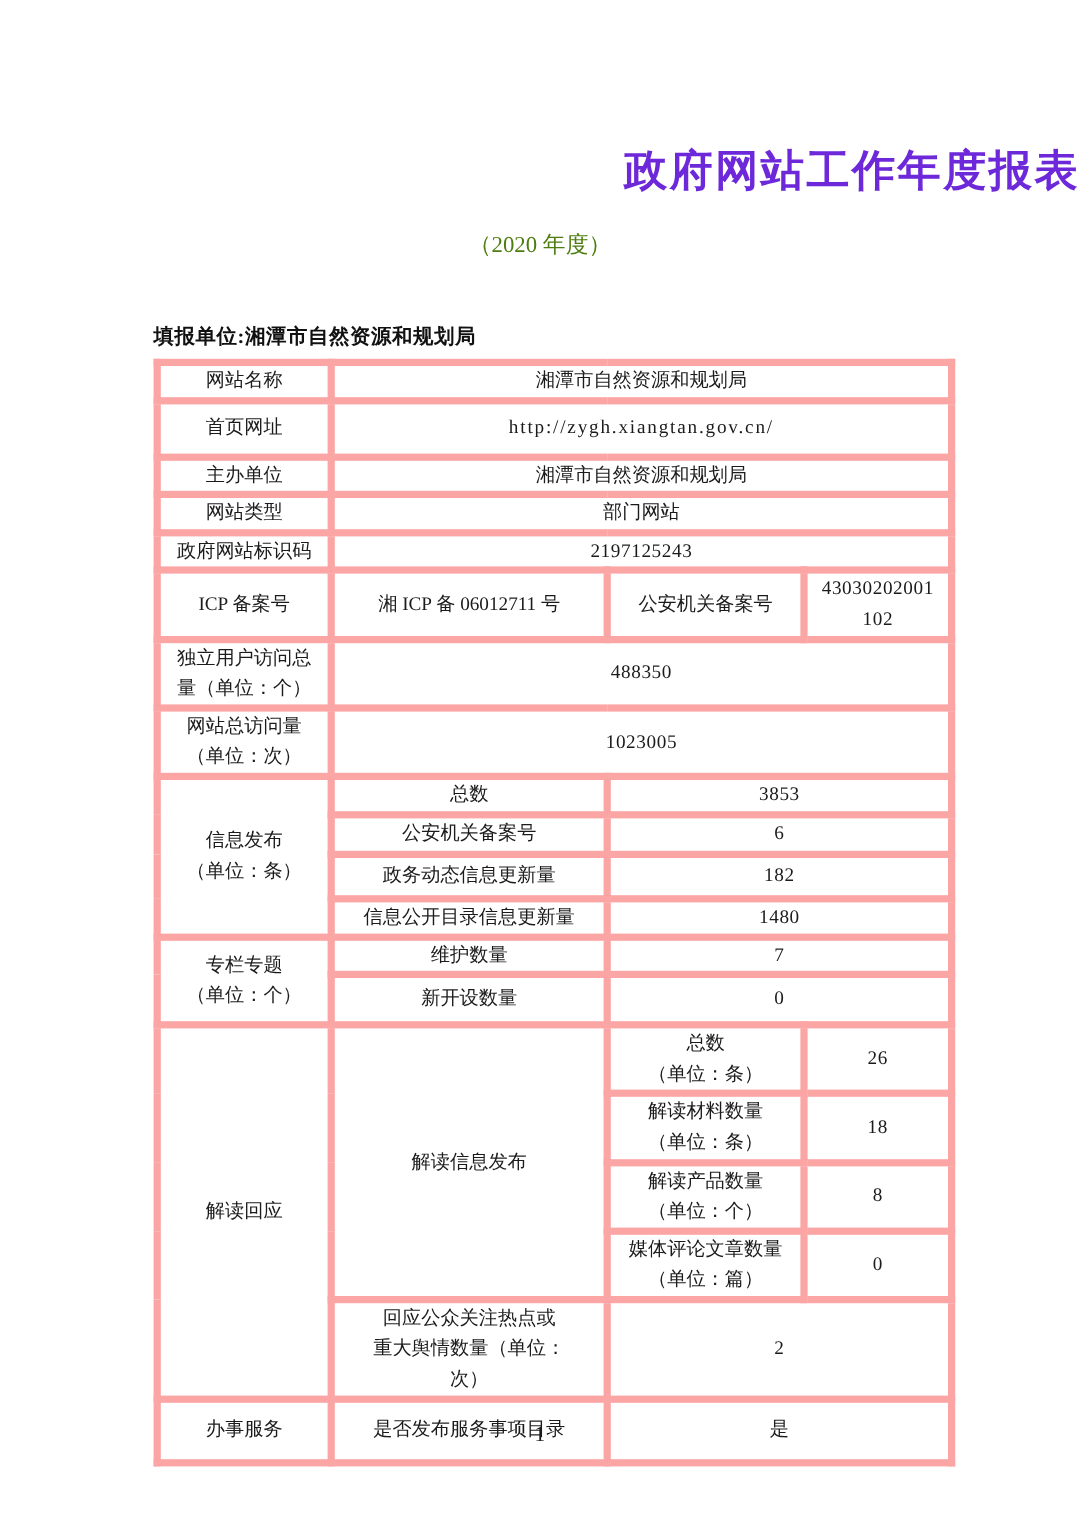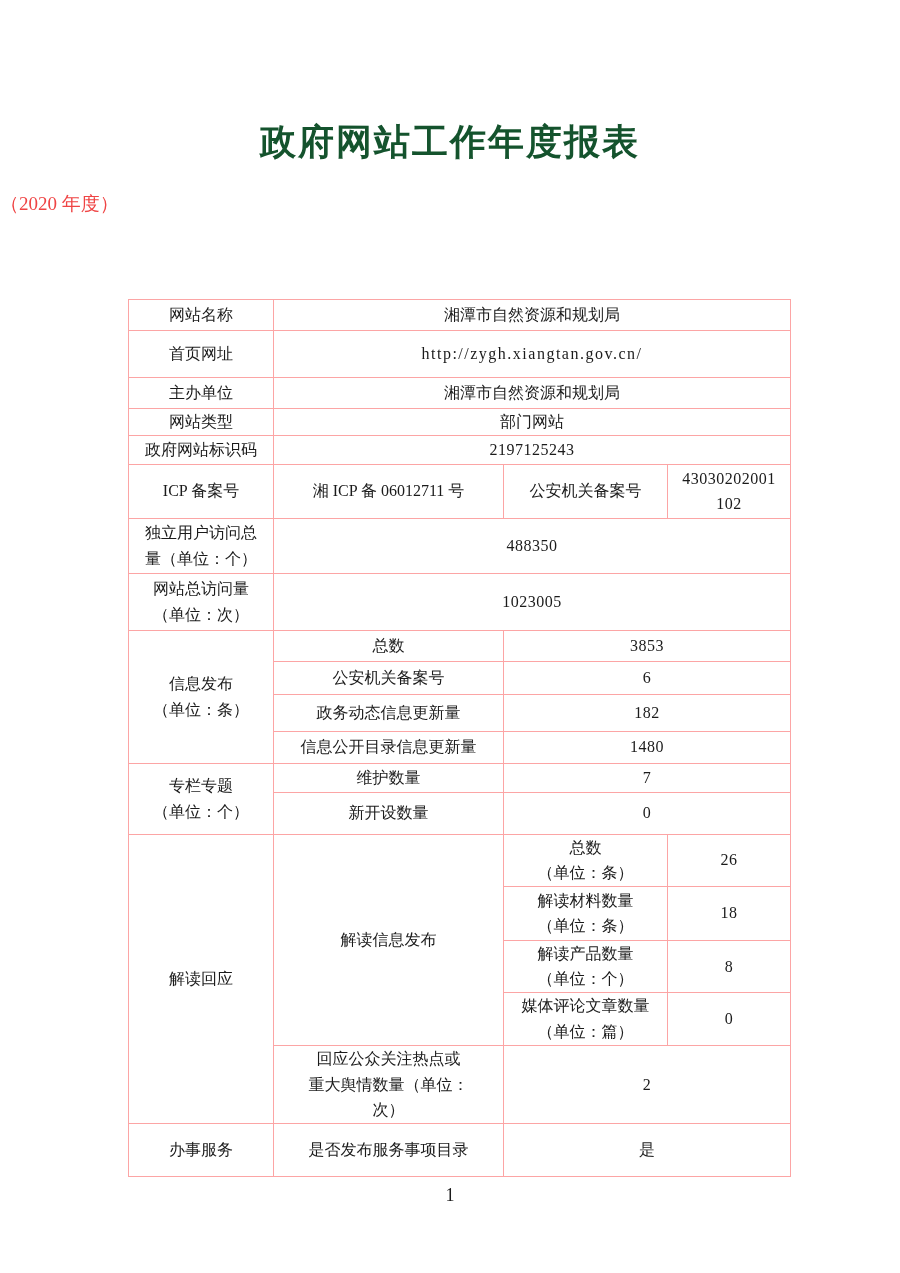--- a/index.html
+++ b/index.html
@@ -14,56 +14,57 @@
     background: #ffffff;
     overflow: hidden;
     font-family: "Liberation Serif", "DejaVu Serif", serif;
     color: #1b1b1b;
   }
   .doc-title {
     position: absolute;
     top: 118px;
     left: 0;
     width: 100%;
-    text-align: center;
+    text-align: right;
     font-family: "Liberation Sans", "DejaVu Sans", sans-serif;
     font-weight: 700;
     font-size: 36px;
     letter-spacing: 2px;
-    color: #14532d;
+    color: #6d28d9;
     margin: 0;
   }
   .doc-subtitle {
     position: absolute;
     top: 191px;
     left: 0;
     width: 100%;
+    text-align: center;
     font-size: 19px;
-    color: #ef4444;
+    color: #4d7c0f;
   }
   .reporting-unit {
     position: absolute;
     top: 269px;
     left: 128px;
     font-size: 17px;
     font-weight: 700;
     color: #111111;
     letter-spacing: 0.5px;
   }
   table.report {
     position: absolute;
     left: 128px;
     top: 299px;
     width: 662px;
     border-collapse: collapse;
     table-layout: fixed;
     font-size: 16px;
   }
   table.report td {
-    border: 1px solid #fca5a5;
+    border: 6px solid #fca5a5;
     text-align: center;
     vertical-align: middle;
     padding: 0 3px;
     line-height: 1.6;
     overflow: hidden;
   }
   .pre { white-space: pre-line; }
   .num {
     letter-spacing: 0.5px;
   }
@@ -89,20 +90,21 @@
     color: #1b1b1b;
   }
 </style>
 </head>
 <body>
 
 <div class="page">
 
   <h1 class="doc-title">政府网站工作年度报表</h1>
   <div class="doc-subtitle">（2020 年度）</div>
+  <div class="reporting-unit">填报单位:湘潭市自然资源和规划局</div>
 
   <table class="report">
     <colgroup>
       <col style="width:145px">
       <col style="width:230px">
       <col style="width:164px">
       <col style="width:123px">
     </colgroup>
 
     <tbody>

